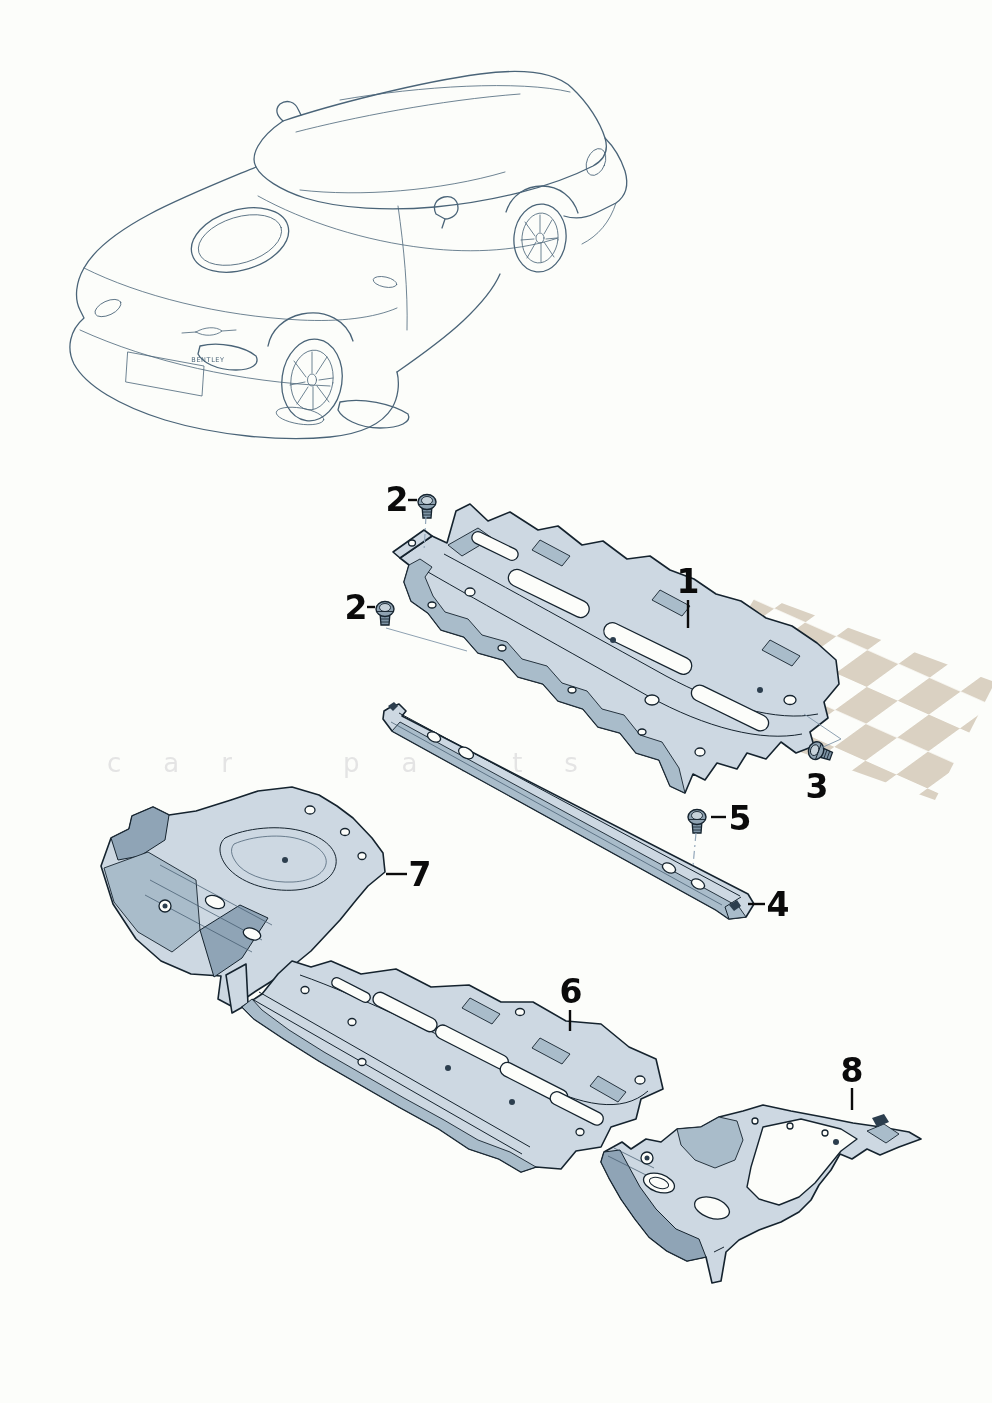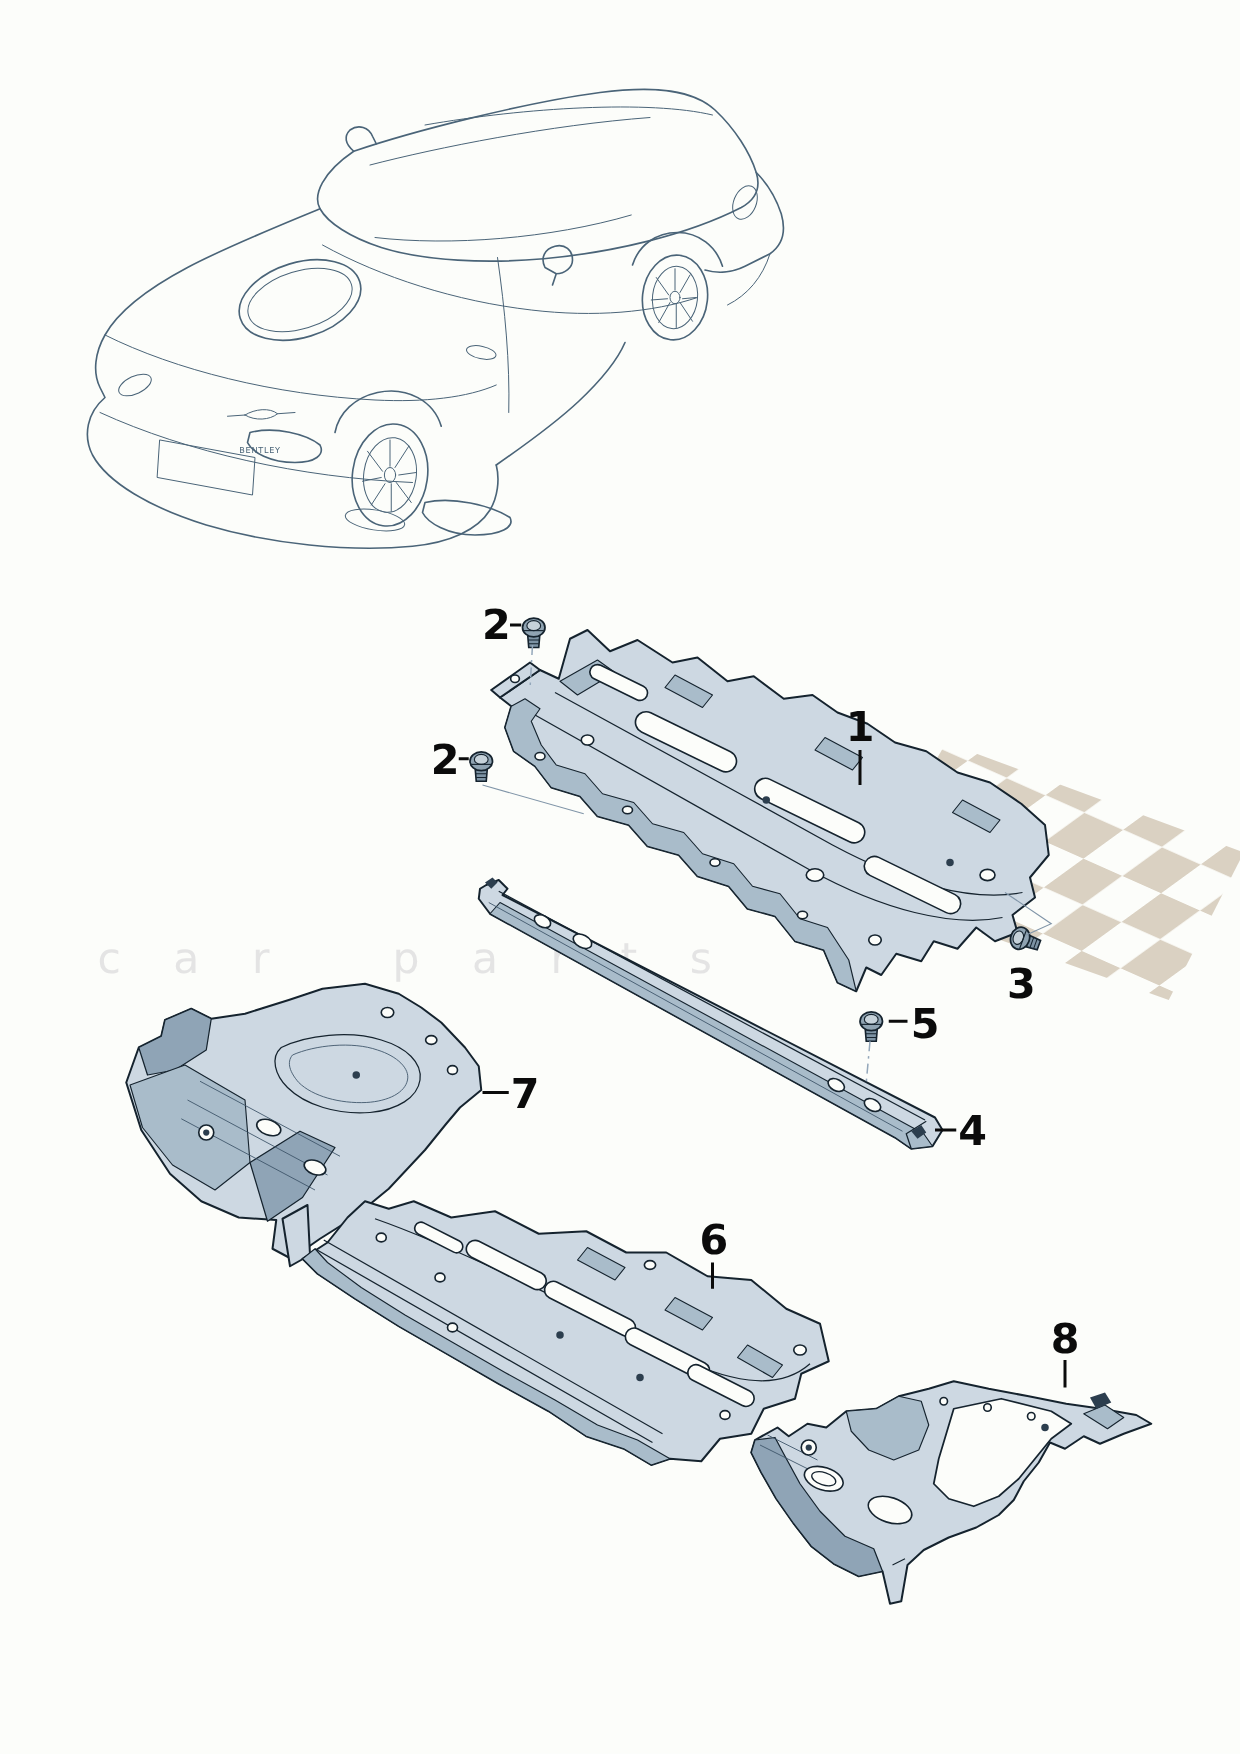--- a/index.html
+++ b/index.html
@@ -1,20 +1,20 @@
 <!DOCTYPE html>
 <html><head>
 <meta charset="utf-8">
 <style>
   html,body{margin:0;padding:0;}
   body{background:#ffffff;font-family:"DejaVu Sans","Liberation Sans",sans-serif;}
   .stage{position:relative;width:992px;height:1403px;background:#fcfdfa;overflow:hidden;}
   .wm-tagline{position:absolute;left:0;top:0;width:992px;height:1403px;z-index:1;}
-  .wm-tagline span{position:absolute;top:750px;font-size:34px;font-weight:400;
-    letter-spacing:42px;color:#e4e4e4;line-height:1;}
+  .wm-tagline span{position:absolute;top:750px;font-size:26px;font-weight:400;
+    letter-spacing:42px;color:#e4e4e4;line-height:1;margin-left:29px;}
   .wm-word1{left:78px;}
   .wm-word2{left:314px;}
   .diagram-svg{position:absolute;left:0;top:0;z-index:2;}
   .wm-brand{position:absolute;left:74px;top:606px;z-index:3;font-size:112px;font-weight:bold;
     letter-spacing:8px;line-height:1;color:rgba(226,126,124,0.45);mix-blend-mode:multiply;
     font-family:"DejaVu Sans","Liberation Sans",sans-serif;}
   
   .pl{fill:#cdd8e2;stroke:#15232e;stroke-width:1.6;stroke-linejoin:round;}
   .shade{fill:#8fa4b6;stroke:#15232e;stroke-width:1;stroke-linejoin:round;}
   .shade2{fill:#a9bcca;stroke:#15232e;stroke-width:.9;stroke-linejoin:round;}

